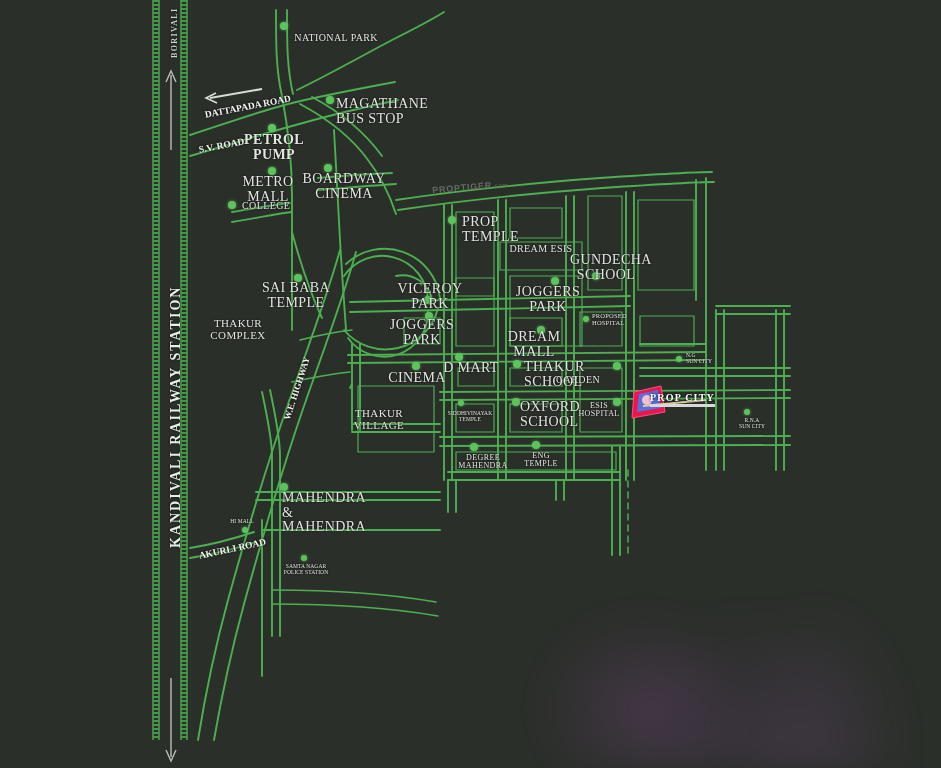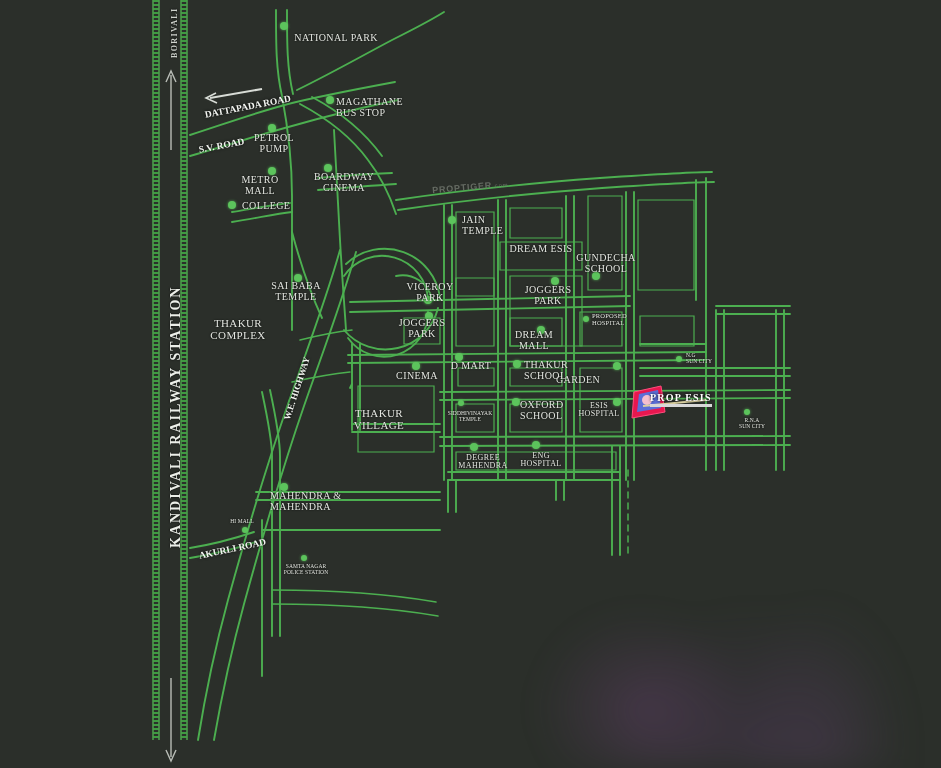--- a/index.html
+++ b/index.html
@@ -20,21 +20,21 @@
     pointer-events:none;filter:blur(14px);
   }
   svg#mapsvg{position:absolute;left:0;top:0;width:941px;height:768px;display:block;}
   .lbl{
     position:absolute;color:#e3e6e0;font-family:"Liberation Serif", serif;
     letter-spacing:.4px;line-height:1.05;text-align:center;
     white-space:pre-line;pointer-events:none;text-shadow:0 0 2px #000;
   }
   .s11{font-size:11px;}
   .s10{font-size:10px;}
-  .s9{font-size:10px;}
+  .s9{font-size:14px;}
   .s8{font-size:8px;}
   .s7{font-size:6.5px;letter-spacing:.2px;}
   .s6{font-size:5.5px;letter-spacing:.1px;}
   .dotmark{position:absolute;width:8px;height:8px;border-radius:50%;background:#5cc45c;box-shadow:0 0 3px rgba(92,196,92,.8);}
   .dotmark.sm{width:6px;height:6px;}
   .rotlbl{position:absolute;color:#e3e6e0;font-family:"Liberation Serif", serif;white-space:nowrap;text-shadow:0 0 2px #000;pointer-events:none;}
   .roadlbl{position:absolute;color:#f2f4f0;font-family:"Liberation Serif", serif;font-weight:bold;white-space:nowrap;text-shadow:0 0 3px #000;pointer-events:none;}
   #propsite-label{
     position:absolute;color:#ffffff;font-size:10px;font-weight:bold;letter-spacing:1.2px;
     font-family:"Liberation Serif", serif;border-bottom:3px solid #d8d8d8;padding-bottom:1px;
@@ -240,40 +240,40 @@
   <div class="lbl s10" style="left:544px;top:375px;width:68px;">GARDEN</div>
 
   <div class="dotmark" style="left:280px;top:22px;"></div>
   <div class="lbl s10" style="left:258px;top:33px;width:120px;text-align:right;">NATIONAL PARK</div>
 
   <div class="dotmark" style="left:326px;top:96px;"></div>
   <div class="lbl s9" style="left:300px;top:97px;width:100px;text-align:left;padding-left:36px;">MAGATHANE
 BUS STOP</div>
 
   <div class="dotmark" style="left:268px;top:124px;"></div>
-  <div class="lbl s9" style="left:238px;top:133px;width:72px;">PETROL
+  <div class="lbl s9" style="left:238px;top:133px;width:72px;font-weight:bold;">PETROL
 PUMP</div>
 
   <div class="dotmark" style="left:268px;top:167px;"></div>
-  <div class="lbl s9" style="left:223px;top:175px;width:74px;">METRO
+  <div class="lbl s9" style="left:231px;top:175px;width:74px;">METRO
 MALL</div>
 
   <div class="dotmark" style="left:324px;top:164px;"></div>
   <div class="lbl s9" style="left:300px;top:172px;width:88px;">BOARDWAY
 CINEMA</div>
 
   <div class="dotmark" style="left:228px;top:201px;"></div>
   <div class="lbl s10" style="left:230px;top:201px;width:72px;text-align:left;padding-left:12px;">COLLEGE</div>
 
   <div class="dotmark" style="left:294px;top:274px;"></div>
   <div class="lbl s9" style="left:260px;top:281px;width:72px;">SAI BABA
 TEMPLE</div>
 
   <div class="dotmark" style="left:448px;top:216px;"></div>
-  <div class="lbl s9" style="left:452px;top:215px;width:60px;text-align:left;padding-left:10px;">JAIN
+  <div class="lbl s9" style="left:452px;top:215px;width:60px;text-align:left;padding-left:10px;">PROP
 TEMPLE</div>
 
   <div class="dotmark" style="left:592px;top:272px;"></div>
   <div class="lbl s9" style="left:570px;top:253px;width:72px;">GUNDECHA
 SCHOOL</div>
 
   <div class="dotmark" style="left:551px;top:277px;"></div>
   <div class="lbl s9" style="left:510px;top:285px;width:76px;">JOGGERS
 PARK</div>
 
@@ -324,29 +324,29 @@
   <div class="dotmark sm" style="left:744px;top:409px;"></div>
   <div class="lbl s6" style="left:724px;top:418px;width:56px;">R.N.A
 SUN CITY</div>
 
   <div class="dotmark" style="left:470px;top:443px;"></div>
   <div class="lbl s8" style="left:450px;top:454px;width:66px;">DEGREE
 MAHENDRA</div>
 
   <div class="dotmark" style="left:532px;top:441px;"></div>
   <div class="lbl s8" style="left:510px;top:452px;width:62px;">ENG
-HOSPITAL</div>
+TEMPLE</div>
 
   <div class="dotmark" style="left:280px;top:483px;"></div>
-  <div class="lbl s9" style="left:260px;top:491px;width:90px;text-align:left;padding-left:10px;">MAHENDRA &amp;
+  <div class="lbl s9" style="left:272px;top:491px;width:90px;text-align:left;padding-left:10px;">MAHENDRA &amp;
 MAHENDRA</div>
 
   <div class="dotmark sm" style="left:242px;top:527px;"></div>
   <div class="lbl s6" style="left:218px;top:519px;width:48px;">HI MALL</div>
 
   <div class="dotmark sm" style="left:301px;top:555px;"></div>
   <div class="lbl s6" style="left:272px;top:564px;width:68px;">SAMTA NAGAR
 POLICE STATION</div>
 
-  <div id="propsite-label" style="left:650px;top:392px;">PROP ESIS</div>
+  <div id="propsite-label" style="left:650px;top:392px;">PROP CITY</div>
 
   <div id="haze"></div>
 </div>
 
 </body></html>

